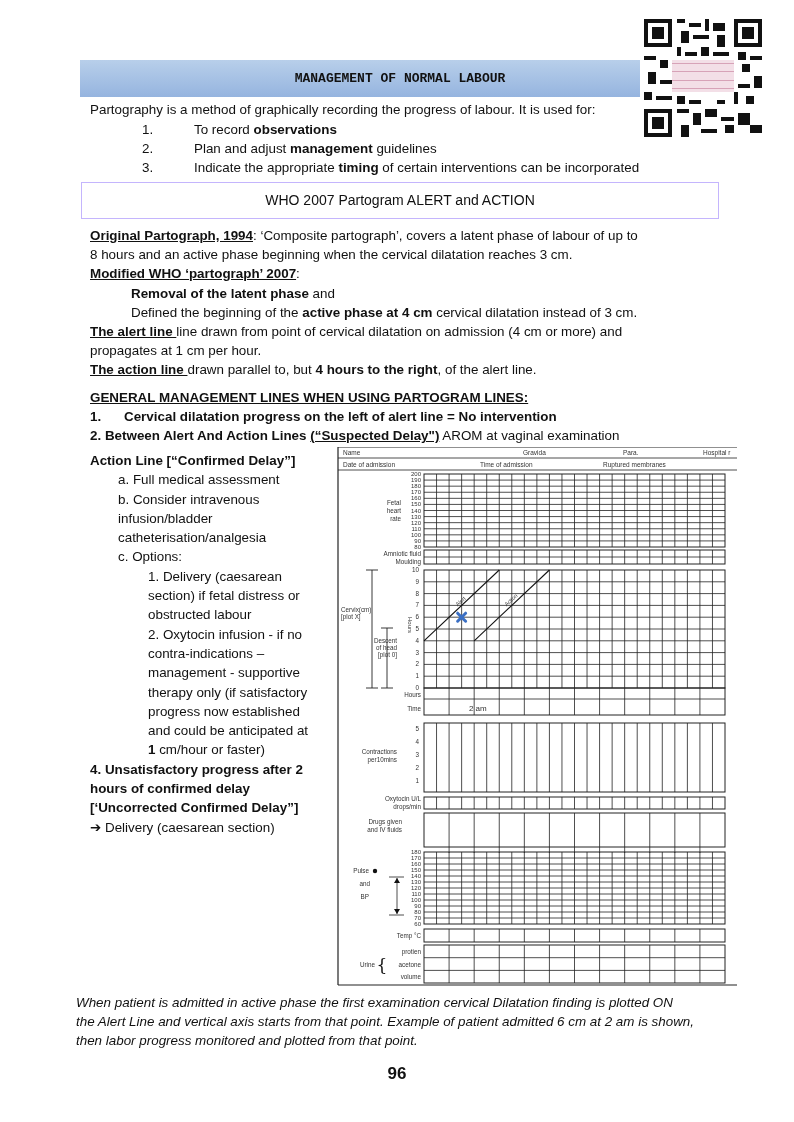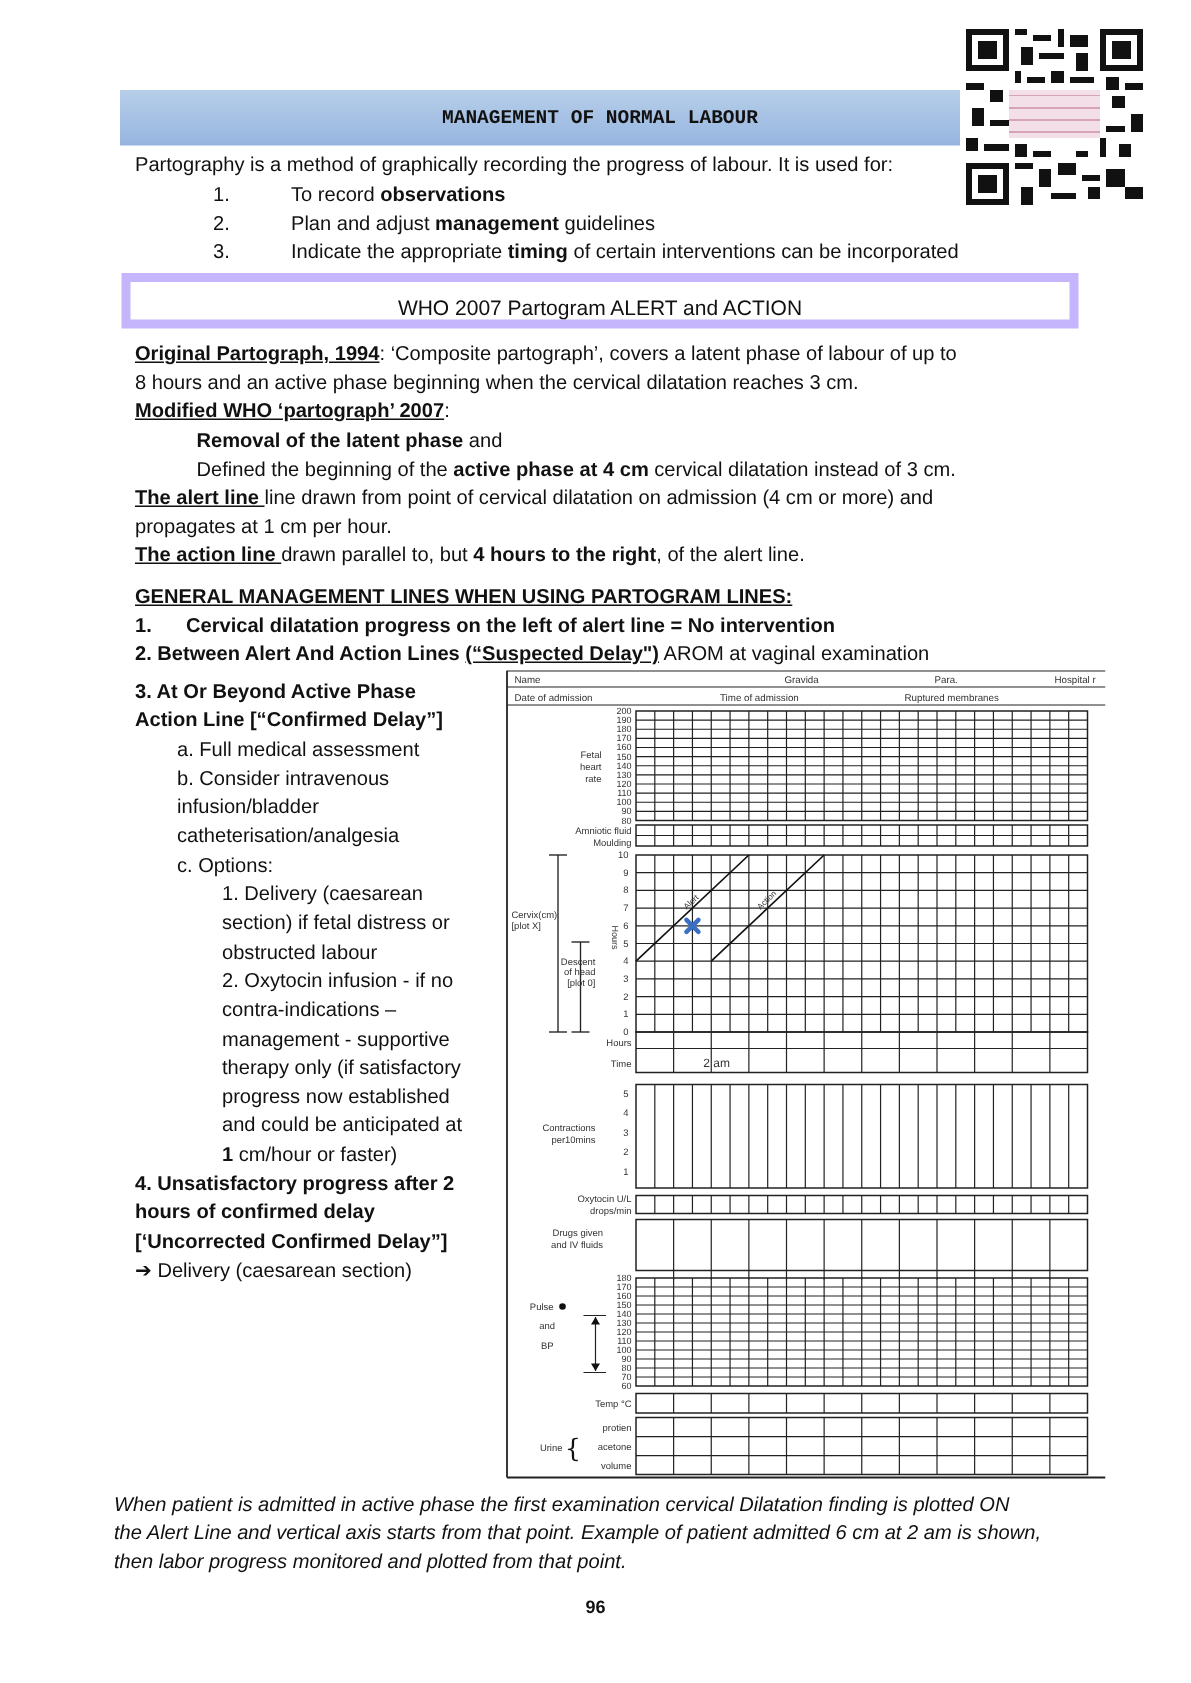--- a/index.html
+++ b/index.html
@@ -11,26 +11,26 @@
   u { text-decoration: underline; }
 
   #qr { left: 644px; top: 19px; width: 118px; height: 118px; }
   #header-band { left: 80px; top: 60px; width: 560px; height: 37px;
     background: linear-gradient(#b8cfea, #95b4df); }
   #header-title { left: 80px; top: 60px; width: 640px; height: 37px; text-align: center;
     font-size: 13px; font-weight: bold; line-height: 37px; font-family: Liberation Mono, monospace; }
   .num-row { left: 142px; }
   .num-row .n { display: inline-block; width: 52px; }
 
-  #who-box { left: 81px; top: 182px; width: 638px; height: 37px; border: 6px solid #c4b5fd;
+  #who-box { left: 81px; top: 182px; width: 638px; height: 37px; border: 1px solid #c4b5fd;
     box-sizing: border-box; text-align: center; font-size: 14px; line-height: 35px; }
 
   .italic { font-style: italic; }
   #chart { left: 337px; top: 447px; }
-  #page-number { left: 0; width: 794px; top: 1064px; text-align: center; font-size: 12px; font-weight: bold; }
+  #page-number { left: 0; width: 794px; top: 1064px; text-align: center; font-size: 17px; font-weight: bold; }
 </style>
 </head>
 <body>
 
 <div id="qr" class="abs">
   <svg width="118" height="118" viewBox="0 0 29 29" shape-rendering="crispEdges">
     <rect width="29" height="29" fill="#fff"></rect>
     <g fill="#111">
       <rect x="0" y="0" width="7" height="7"></rect>
         <rect x="1" y="1" width="5" height="5" fill="#fff"></rect>
@@ -129,21 +129,20 @@
   <b><u>GENERAL MANAGEMENT LINES WHEN USING PARTOGRAM LINES:</u></b>
 </div>
 <div class="abs txt" style="left:90px; top:407px;">
   <b style="display:inline-block;width:34px;">1.</b><b>Cervical dilatation progress on the left of alert line = No intervention</b>
 </div>
 <div class="abs txt" style="left:90px; top:426px;">
   <b>2. Between Alert And Action Lines </b><b><u>(“Suspected Delay")</u></b><span> AROM at vaginal examination</span>
 </div>
 
 <div class="abs" style="left:90px; top:451px; font-size:13.4px; line-height:19.3px; white-space:nowrap;">
-  <div><b>3. At Or Beyond Active Phase</b></div>
   <div><b>Action Line [“Confirmed Delay”]</b></div>
   <div style="padding-left:28px;">a. Full medical assessment</div>
   <div style="padding-left:28px;">b. Consider intravenous</div>
   <div style="padding-left:28px;">infusion/bladder</div>
   <div style="padding-left:28px;">catheterisation/analgesia</div>
   <div style="padding-left:28px;">c. Options:</div>
   <div style="padding-left:58px;">1. Delivery (caesarean</div>
   <div style="padding-left:58px;">section) if fetal distress or</div>
   <div style="padding-left:58px;">obstructed labour</div>
   <div style="padding-left:58px;">2. Oxytocin infusion - if no</div>

